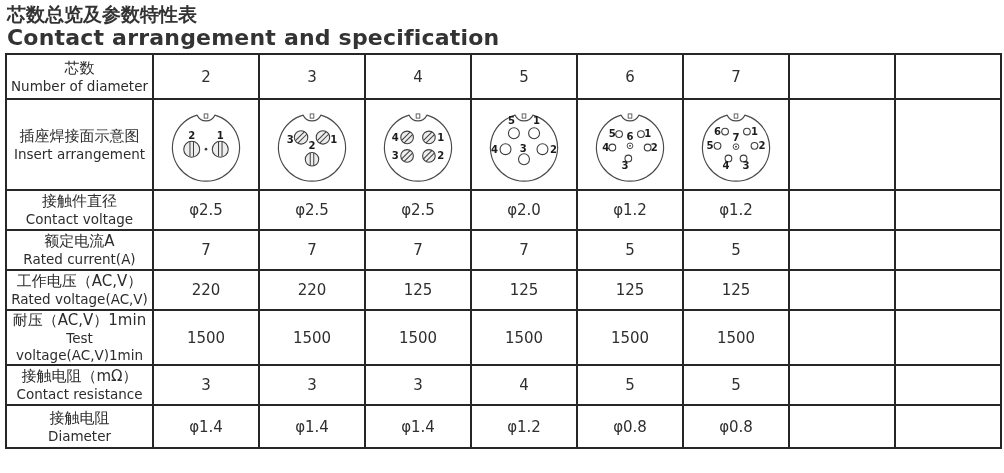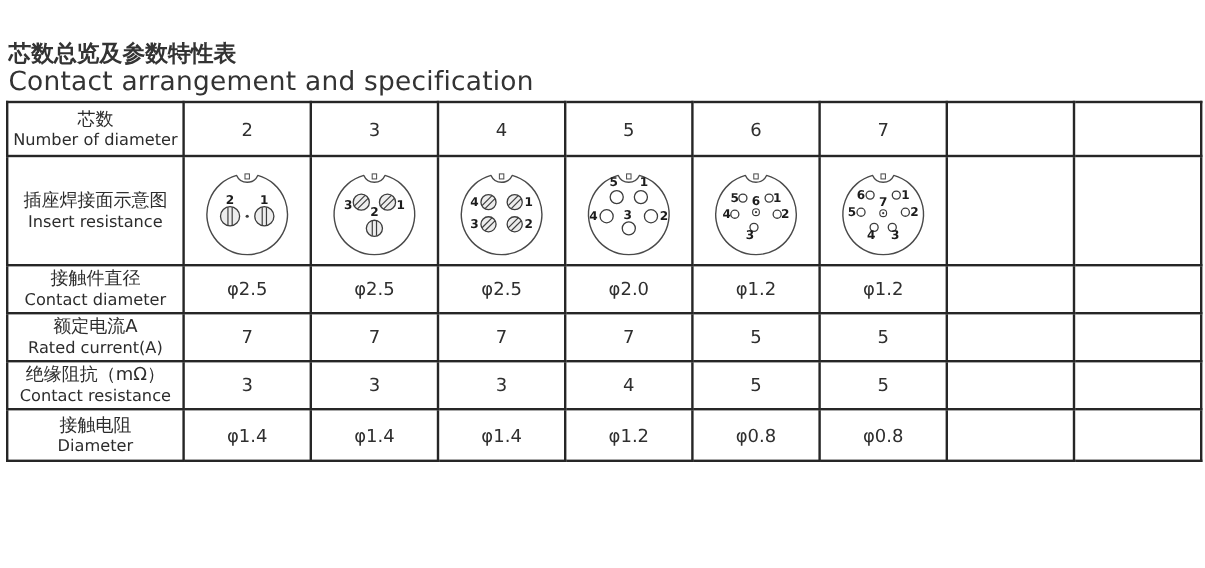--- a/index.html
+++ b/index.html
@@ -1,22 +1,22 @@
 <!DOCTYPE html>
 <html><head>
 <meta charset="utf-8">
 <style>
   html,body{margin:0;padding:0;}
   body{
     width:1004px;height:473px;background:#ffffff;overflow:hidden;
     font-family:"DejaVu Sans","Liberation Sans",sans-serif;color:#2b2b2b;
   }
-  .titles{padding:3px 0 0 7px;margin-top:31px;}
+  .titles{padding:3px 0 0 7px;}
   .title-zh{font-size:19px;font-weight:600;line-height:22px;color:#333;}
-  .title-en{font-size:22px;font-weight:400;line-height:26px;color:#333;letter-spacing:0.2px;}
+  .title-en{font-size:22px;font-weight:700;line-height:26px;color:#333;letter-spacing:0.2px;}
   table.spec{
     border-collapse:collapse;table-layout:fixed;
     margin:2px 0 0 5px;width:995px;
   }
   table.spec td{
     border:2px solid #262626;text-align:center;vertical-align:middle;
     padding:0;font-size:15px;color:#2f2f2f;overflow:hidden;
   }
   tr.r-contacts{height:45px;}
   tr.r-diagrams{height:91px;}
@@ -57,21 +57,21 @@
         <td>4</td>
         <td>5</td>
         <td>6</td>
         <td>7</td>
         <td></td>
         <td></td>
       </tr>
       <tr class="r-diagrams">
         <td class="label-cell">
           <div class="zh">插座焊接面示意图</div>
-          <div class="en">Insert resistance</div>
+          <div class="en">Insert arrangement</div>
         </td>
         <td>
           <svg viewBox="0 0 100 100" width="84" height="84" class="connector">
             <path d="M 39.5,14.5 A 40,40 0 1 0 60.5,14.5 A 11.5,11.5 0 0 1 39.5,14.5 Z" fill="#ffffff" stroke="#4a4a4a" stroke-width="1.4" stroke-linejoin="round"></path>
             <rect x="47.8" y="13" width="4.4" height="5" fill="#ffffff" stroke="#4a4a4a" stroke-width="1"></rect>
             <g>
               <circle cx="33" cy="55" r="9.5" fill="#ededed" stroke="#3d3d3d" stroke-width="1.3"></circle>
               <line x1="30.9" y1="46.165" x2="30.9" y2="63.835" stroke="#3d3d3d" stroke-width="1.2"></line>
               <line x1="35.1" y1="46.165" x2="35.1" y2="63.835" stroke="#3d3d3d" stroke-width="1.2"></line>
               <text x="33" y="43" text-anchor="middle" font-size="12" font-weight="bold" fill="#1c1c1c" font-family="&quot;DejaVu Sans&quot;,&quot;Liberation Sans&quot;,sans-serif">2</text>
@@ -242,21 +242,21 @@
               <text x="62" y="78" text-anchor="middle" font-size="12" font-weight="bold" fill="#1c1c1c" font-family="&quot;DejaVu Sans&quot;,&quot;Liberation Sans&quot;,sans-serif">3</text>
             </g>
           </svg>
         </td>
         <td></td>
         <td></td>
       </tr>
       <tr class="r-data">
         <td class="label-cell">
           <div class="zh">接触件直径</div>
-          <div class="en">Contact diameter</div>
+          <div class="en">Contact voltage</div>
         </td>
         <td>φ2.5</td>
         <td>φ2.5</td>
         <td>φ2.5</td>
         <td>φ2.0</td>
         <td>φ1.2</td>
         <td>φ1.2</td>
         <td></td>
         <td></td>
       </tr>
@@ -269,21 +269,49 @@
         <td>7</td>
         <td>7</td>
         <td>7</td>
         <td>5</td>
         <td>5</td>
         <td></td>
         <td></td>
       </tr>
       <tr class="r-data">
         <td class="label-cell">
-          <div class="zh">绝缘阻抗（mΩ）</div>
+          <div class="zh">工作电压（AC,V）</div>
+          <div class="en">Rated voltage(AC,V)</div>
+        </td>
+        <td>220</td>
+        <td>220</td>
+        <td>125</td>
+        <td>125</td>
+        <td>125</td>
+        <td>125</td>
+        <td></td>
+        <td></td>
+      </tr>
+      <tr class="r-data">
+        <td class="label-cell">
+          <div class="zh">耐压（AC,V）1min</div>
+          <div class="en">Test voltage(AC,V)1min</div>
+        </td>
+        <td>1500</td>
+        <td>1500</td>
+        <td>1500</td>
+        <td>1500</td>
+        <td>1500</td>
+        <td>1500</td>
+        <td></td>
+        <td></td>
+      </tr>
+      <tr class="r-data">
+        <td class="label-cell">
+          <div class="zh">接触电阻（mΩ）</div>
           <div class="en">Contact resistance</div>
         </td>
         <td>3</td>
         <td>3</td>
         <td>3</td>
         <td>4</td>
         <td>5</td>
         <td>5</td>
         <td></td>
         <td></td>

